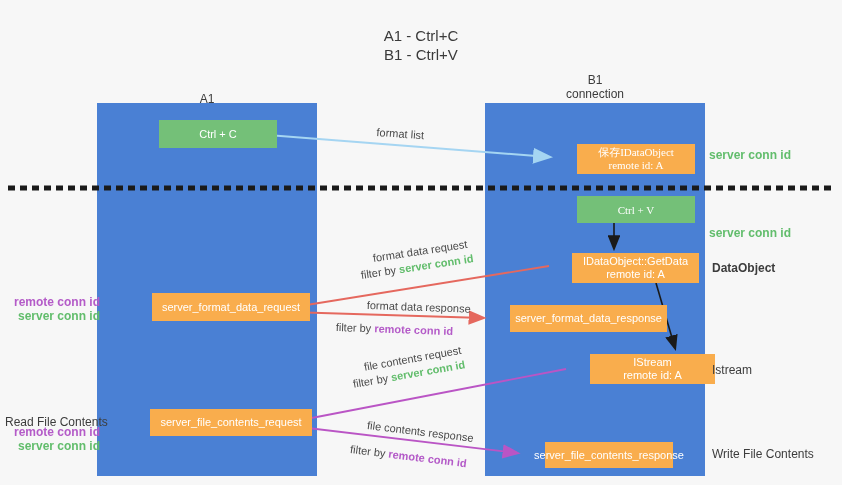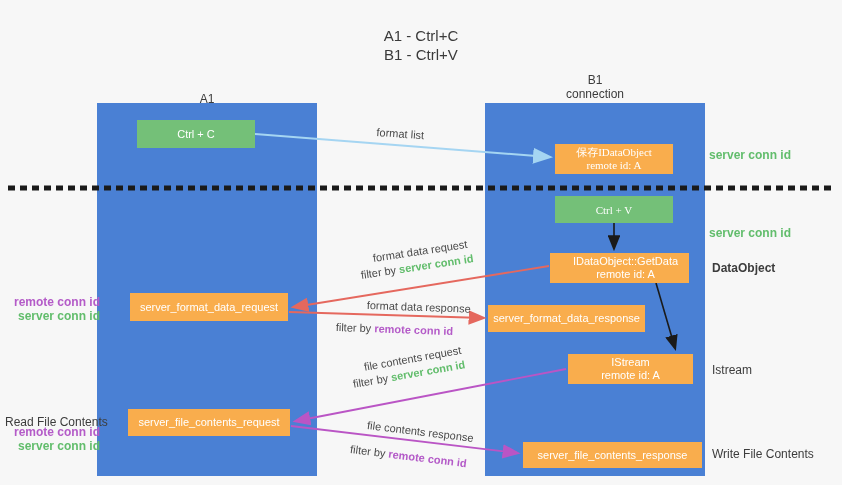--- a/index.html
+++ b/index.html
@@ -18,21 +18,21 @@
     position:absolute;top:57px;width:220px;
     text-align:center;font-size:12px;color:#3c3c3c;line-height:14px;
   }
   .lifeline{
     position:absolute;top:87px;width:220px;height:373px;
     background:#4a80d4;
   }
   .node{
     position:absolute;display:flex;flex-direction:column;
     align-items:center;justify-content:center;
-    color:#fff;text-align:center;
+    color:#fff;text-align:center;margin-left:22px;
   }
   .node.green{background:#74c078;font-size:11px;}
   .node.orange{background:#f9ad4d;font-size:11px;line-height:13px;}
   .lbl{position:absolute;font-size:11px;color:#4a4a4a;white-space:nowrap;}
   .lbl.rot{transform-origin:left top;}
   .lbl .green-t{color:#62bd6c;font-weight:bold;}
   .lbl .purple-t{color:#b45bc8;font-weight:bold;}
   .side-lbl{position:absolute;font-size:12px;color:#3c3c3c;white-space:nowrap;}
   .side-lbl.green-t{color:#62bd6c;font-weight:bold;}
   .conn-stack{
@@ -104,21 +104,21 @@
 
   <div class="node orange" style="left:555px;top:128px;width:118px;height:30px;font-family:Liberation Serif, serif;">
     <span>保存IDataObject</span>
     <span>remote id: A</span>
   </div>
 
   <div class="node green" style="left:555px;top:180px;width:118px;height:27px;font-family:Liberation Serif, serif;">
     <span>Ctrl + V</span>
   </div>
 
-  <div class="node orange" style="left:550px;top:237px;width:127px;height:30px;padding-left:12px;">
+  <div class="node orange" style="left:550px;top:237px;width:127px;height:30px;">
     <span>IDataObject::GetData</span>
     <span>remote id: A</span>
   </div>
 
   <div class="node orange" style="left:488px;top:289px;width:157px;height:27px;">
     <span>server_format_data_response</span>
   </div>
 
   <div class="node orange" style="left:130px;top:277px;width:158px;height:28px;">
     <span>server_format_data_request</span>
@@ -126,21 +126,21 @@
 
   <div class="node orange" style="left:568px;top:338px;width:125px;height:30px;">
     <span>IStream</span>
     <span>remote id: A</span>
   </div>
 
   <div class="node orange" style="left:128px;top:393px;width:162px;height:27px;">
     <span>server_file_contents_request</span>
   </div>
 
-  <div class="node orange" style="left:523px;top:426px;width:179px;height:26px;">
+  <div class="node orange" style="left:523px;top:426px;width:128px;height:26px;">
     <span>server_file_contents_response</span>
   </div>
 
   <div class="lbl rot" style="left:377px;top:110px;transform:rotate(4deg);">format list</div>
 
   <div class="lbl rot" style="left:372px;top:236px;transform:rotate(-8.5deg);">format data request</div>
   <div class="lbl rot" style="left:360px;top:253px;transform:rotate(-8.5deg);">
     <span>filter by</span>
     <span class="green-t">server conn id</span>
   </div>

